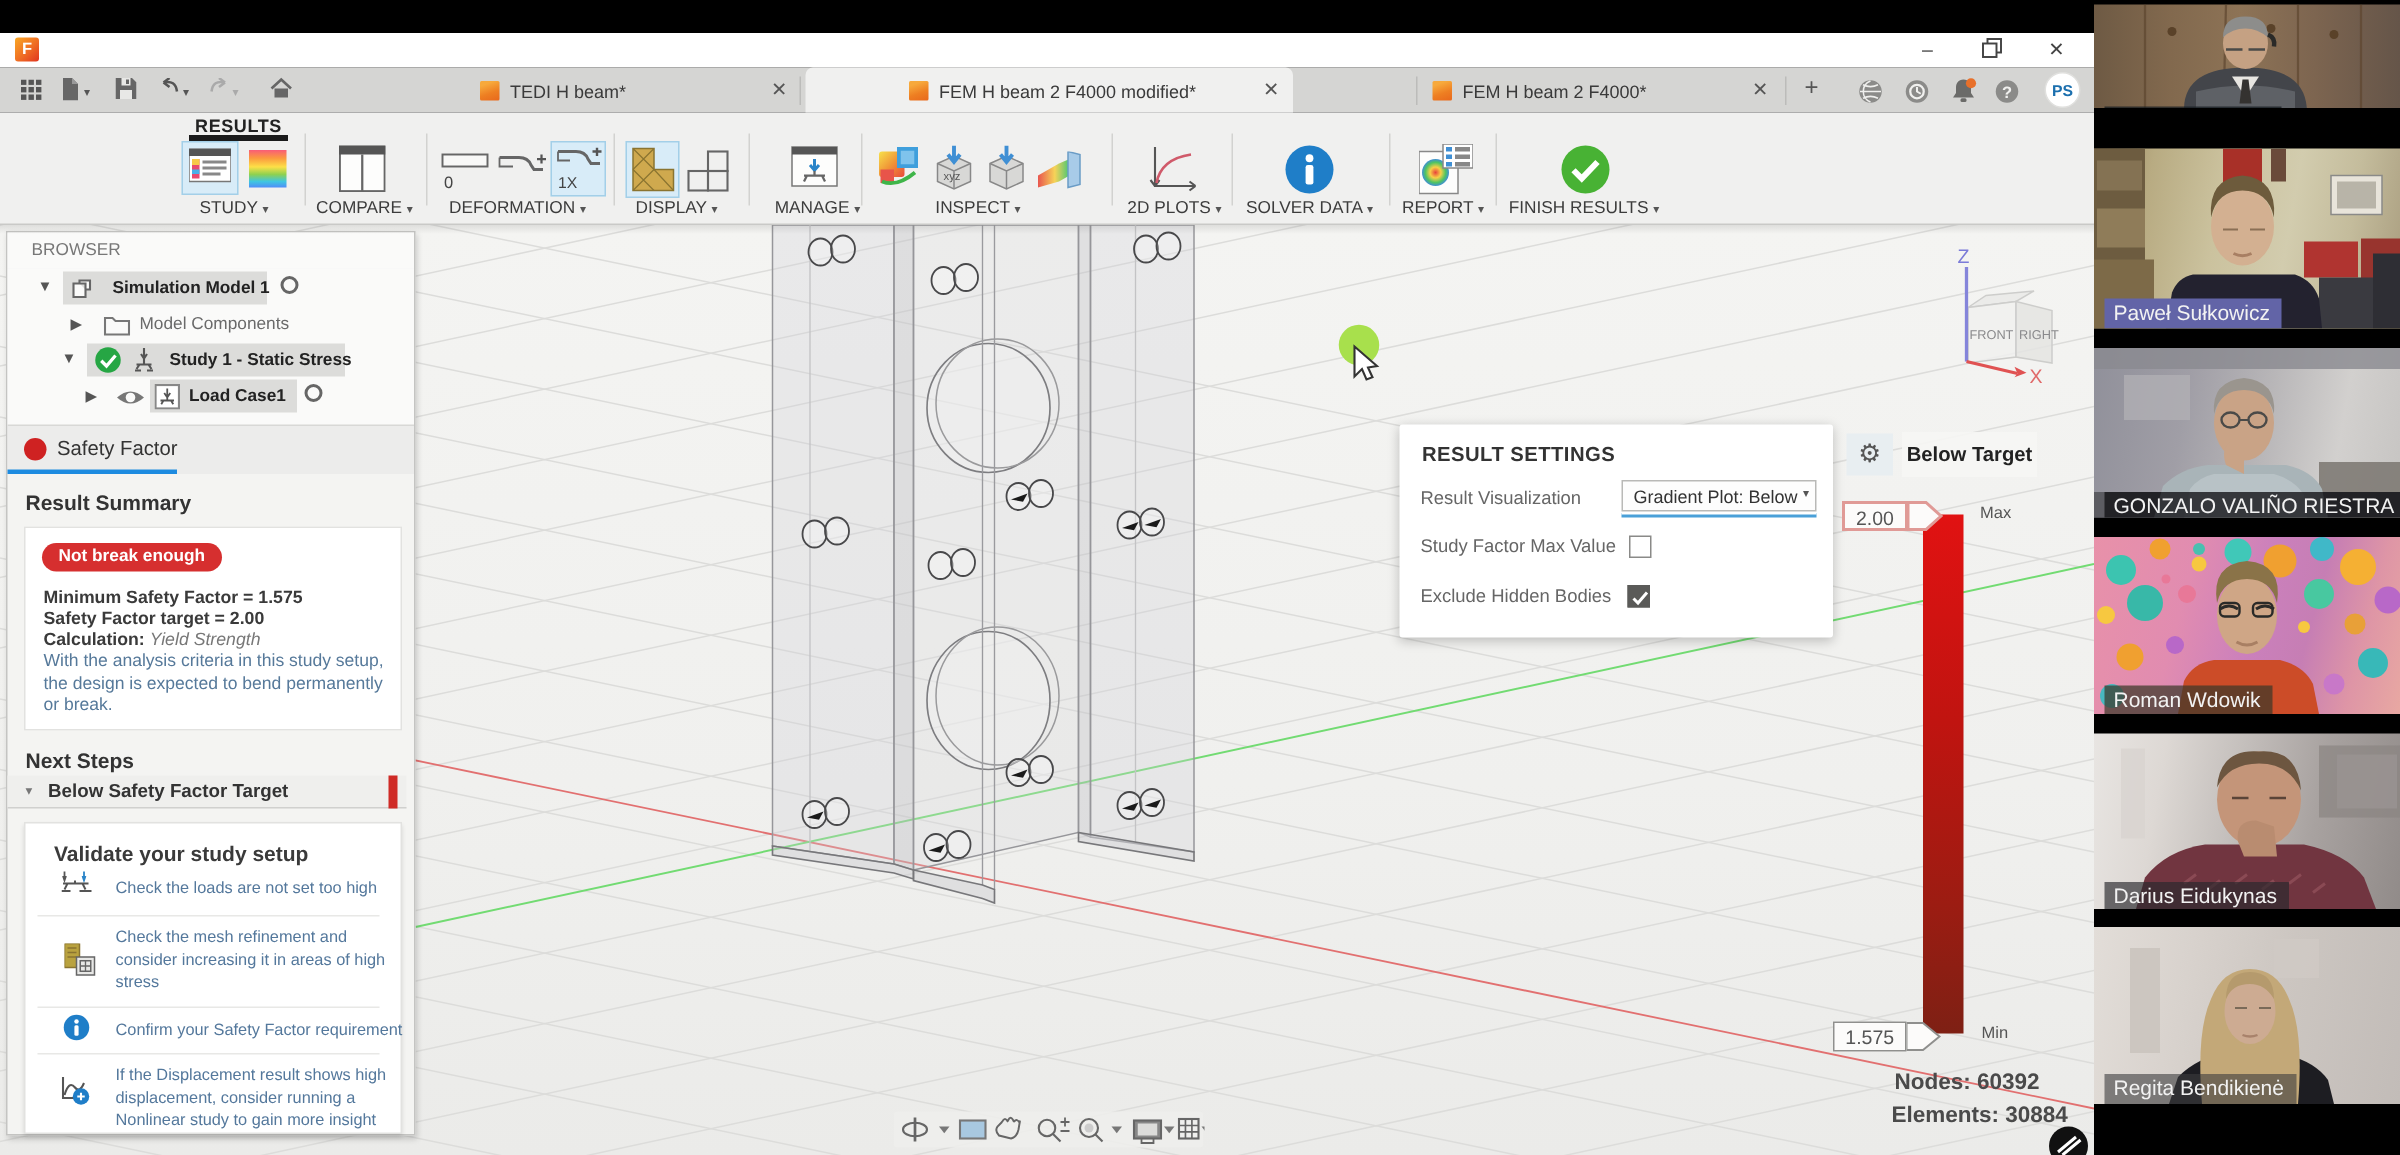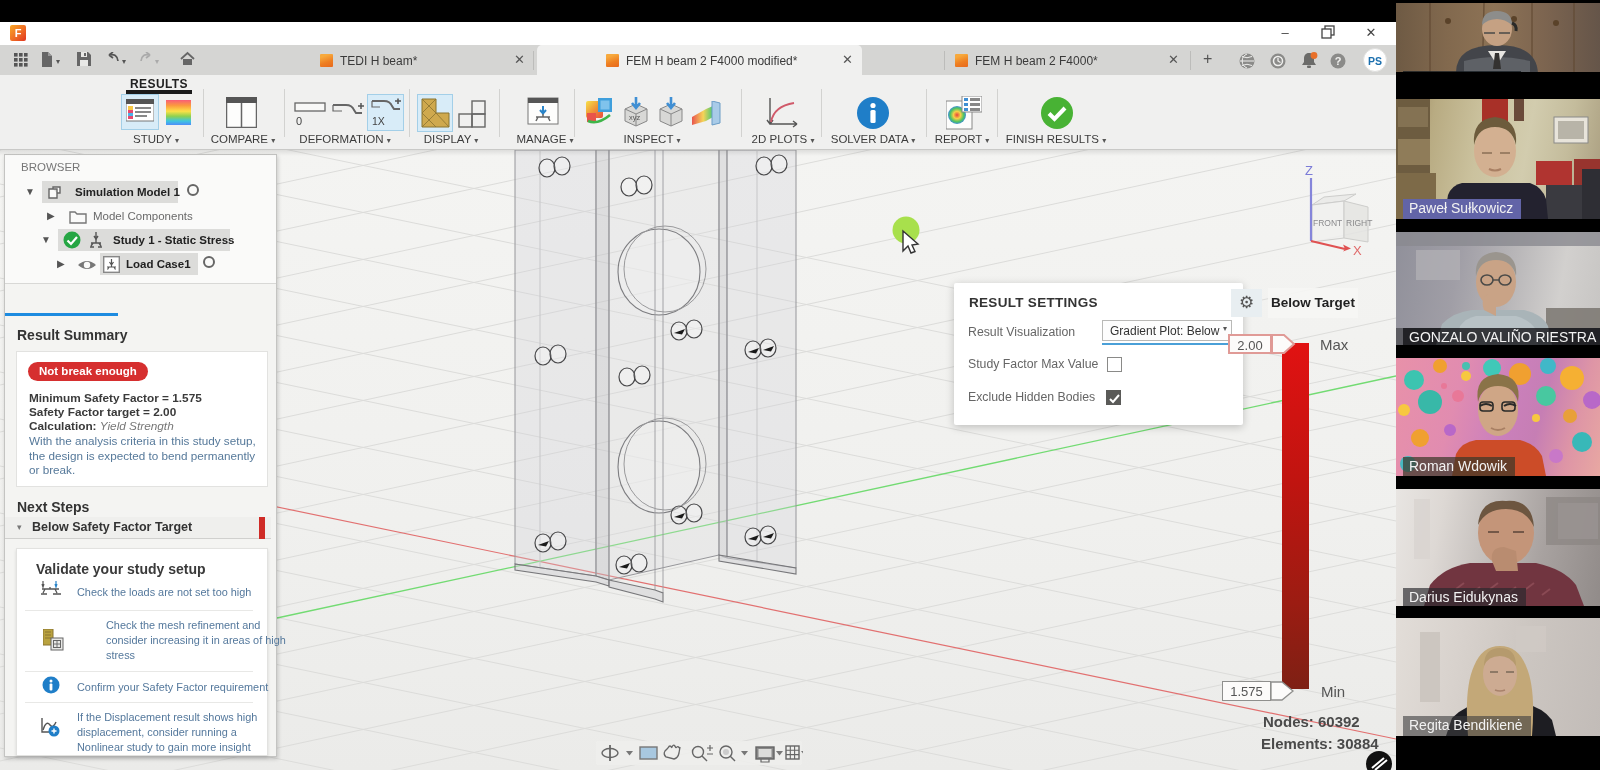--- a/index.html
+++ b/index.html
@@ -47,32 +47,32 @@
 #belowrow { left:0px; top:362px; width:266px; height:22px; background:#efefed; border-bottom:1px solid #d0d0ce; }
 #redbar { left:254px; top:0px; width:6px; height:22px; background:#cf2b26; }
 #card2 { left:11px; top:393px; width:252px; height:208px; background:#fff; border:1px solid #e2e2e0; box-shadow:0 2px 3px rgba(0,0,0,0.12); }
 .vitem { font-size:10.9px; color:#54789c; line-height:14.8px; }
 .vsep { left:8px; width:228px; height:1px; background:#e8e8e6; }
 
 
 #viewport { left:0; top:150px; width:1396px; height:620px; background:linear-gradient(180deg,#f4f4f2 0%,#f0f0ee 60%,#ebebe9 100%); overflow:hidden; }
 
 
-#rspanel { left:933px; top:133px; width:289px; height:142px; background:#fff; box-shadow:0 2px 8px rgba(0,0,0,0.22); border-radius:2px;margin-left:21px; }
+#rspanel { left:933px; top:133px; width:289px; height:142px; background:#fff; box-shadow:0 2px 8px rgba(0,0,0,0.22); border-radius:2px; }
 #rspanel .lbl { font-size:12.3px; color:#666; }
 #dropdown { left:148px; top:37px; width:130px; height:21px; background:#fdfdfd; border:1px solid #b9b9b7; font-size:12.5px; color:#333; }
 #ddunder { left:148px; top:59px; width:130px; height:3px; background:#4aa0d8; border-top:1px solid #fff; }
 .cb { width:15px; height:15px; border:1px solid #8a8a88; background:#fff; }
 
 
 #gearbox { left:1231px; top:139px; width:31px; height:28px; background:#e8eef1; color:#555; font-size:17px; text-align:center; line-height:28px; }
 #belowtarget { left:1268px; top:138px; width:90px; height:30px; background:rgba(246,246,244,0.9); font-size:13.5px; font-weight:bold; color:#222; text-align:center; line-height:30px; }
 #legbar { left:1282px; top:193px; width:27px; height:346px; background:linear-gradient(180deg,#e11212 0%,#c01410 40%,#9c1c12 75%,#7e2014 100%); }
 .tagbox { height:20px; background:#fcfbfa; font-size:13px; color:#555; text-align:center; line-height:19px; }
-.leglbl { font-size:15px; color:#555; }
+.leglbl { font-size:11px; color:#555; }
 .nodetxt { font-size:15px; font-weight:bold; color:#4a4a4a; white-space:nowrap; }
 
 
 #navstrip { left:596px; top:591px; width:206px; height:24px; background:rgba(238,238,236,0.85); border-radius:2px; }
 
 
 #vids { left:1396px; top:0; width:204px; height:770px; background:#000; }
 .vtile { left:0; width:204px; overflow:hidden; }
 .vlabel { position:absolute; left:7px; background:rgba(22,28,34,0.75); color:#f2f2f2; font-size:14px; padding:1px 8px 3px 6px; white-space:nowrap; }
 </style>
@@ -535,20 +535,24 @@
           </svg>
         <span class="abs thl" style="left:95px;top:-1px;width:98px;height:22px;"></span>
         <svg class="abs" style="left:98px;top:2px;" width="17" height="17">
             <rect x="0.7" y="0.7" width="15.6" height="15.6" fill="#fff" stroke="#888" stroke-width="1.4"></rect>
             <path d="M8.5 3 L8.5 8 M6.5 6 L8.5 9 L10.5 6 M4 11 L13 11 M8.5 9 L8.5 11 M6 11 L4.5 13.5 M11 11 L12.5 13.5" stroke="#555" stroke-width="1.2" fill="none"></path>
           </svg>
         <span class="abs" style="left:121px;top:4px;font-weight:bold;color:#222;">Load Case1</span>
         <span class="abs" style="left:198px;top:2px;width:12px;height:12px;border:2px solid #666;border-radius:50%;"></span>
       </div>
     </div>
+    <div class="abs" id="sfhdr">
+      <span class="abs" style="left:11px;top:8px;width:15px;height:15px;background:#cf2222;border-radius:50%;"></span>
+      <span class="abs" style="left:33px;top:7px;font-size:13.5px;color:#333;">Safety Factor</span>
+    </div>
     <div class="abs" id="sfunder"></div>
     <div class="abs" id="ressum">Result Summary</div>
     <div class="abs" id="card1">
       <div class="abs" id="badge">Not break enough</div>
       <div class="abs bold13" style="left:12px;top:39px;">Minimum Safety Factor = 1.575</div>
       <div class="abs bold13" style="left:12px;top:53px;">Safety Factor target = 2.00</div>
       <div class="abs bold13" style="left:12px;top:67px;">Calculation: <span style="font-weight:normal;font-style:italic;color:#777;">Yield Strength</span></div>
       <div class="abs" style="left:12px;top:82px;width:238px;font-size:11.7px;color:#56799a;line-height:14.6px;">With the analysis criteria in this study setup, the design is expected to bend permanently or break.</div>
     </div>
     <div class="abs" id="nextsteps">Next Steps</div>
@@ -566,21 +570,21 @@
         </svg>
       <div class="abs vitem" style="left:60px;top:36px;white-space:nowrap;">Check the loads are not set too high</div>
       <div class="abs vsep" style="top:61px;"></div>
       <svg class="abs" style="left:26px;top:80px;" width="22" height="22">
           <rect x="0" y="0" width="10" height="16" fill="#b9a23f" stroke="#8a7430"></rect>
           <path d="M2 3 h6 M2 6 h6 M2 9 h6" stroke="#8a7430" stroke-width="1"></path>
           <rect x="8" y="9" width="12" height="12" fill="#e8e8e6" stroke="#666"></rect>
           <rect x="10.5" y="11.5" width="7" height="7" fill="none" stroke="#666"></rect>
           <path d="M14 11.5 v7 M10.5 15 h7" stroke="#666" stroke-width="0.9"></path>
         </svg>
-      <div class="abs vitem" style="left:60px;top:69px;white-space:nowrap;margin-left:29px;">Check the mesh refinement and<br>consider increasing it in areas of high<br>stress</div>
+      <div class="abs vitem" style="left:60px;top:69px;white-space:nowrap;">Check the mesh refinement and<br>consider increasing it in areas of high<br>stress</div>
       <div class="abs vsep" style="top:122px;"></div>
       <svg class="abs" style="left:25px;top:127px;" width="18" height="18">
           <circle cx="9" cy="9" r="8.5" fill="#1f7ec8"></circle>
           <circle cx="9" cy="5" r="1.5" fill="#fff"></circle>
           <rect x="7.6" y="7.5" width="2.8" height="7" rx="1" fill="#fff"></rect>
         </svg>
       <div class="abs vitem" style="left:60px;top:131px;white-space:nowrap;">Confirm your Safety Factor requirement</div>
       <div class="abs vsep" style="top:153px;"></div>
       <svg class="abs" style="left:24px;top:168px;" width="24" height="22">
           <path d="M1 1 L1 15 L15 15" stroke="#555" stroke-width="1.4" fill="none"></path>

